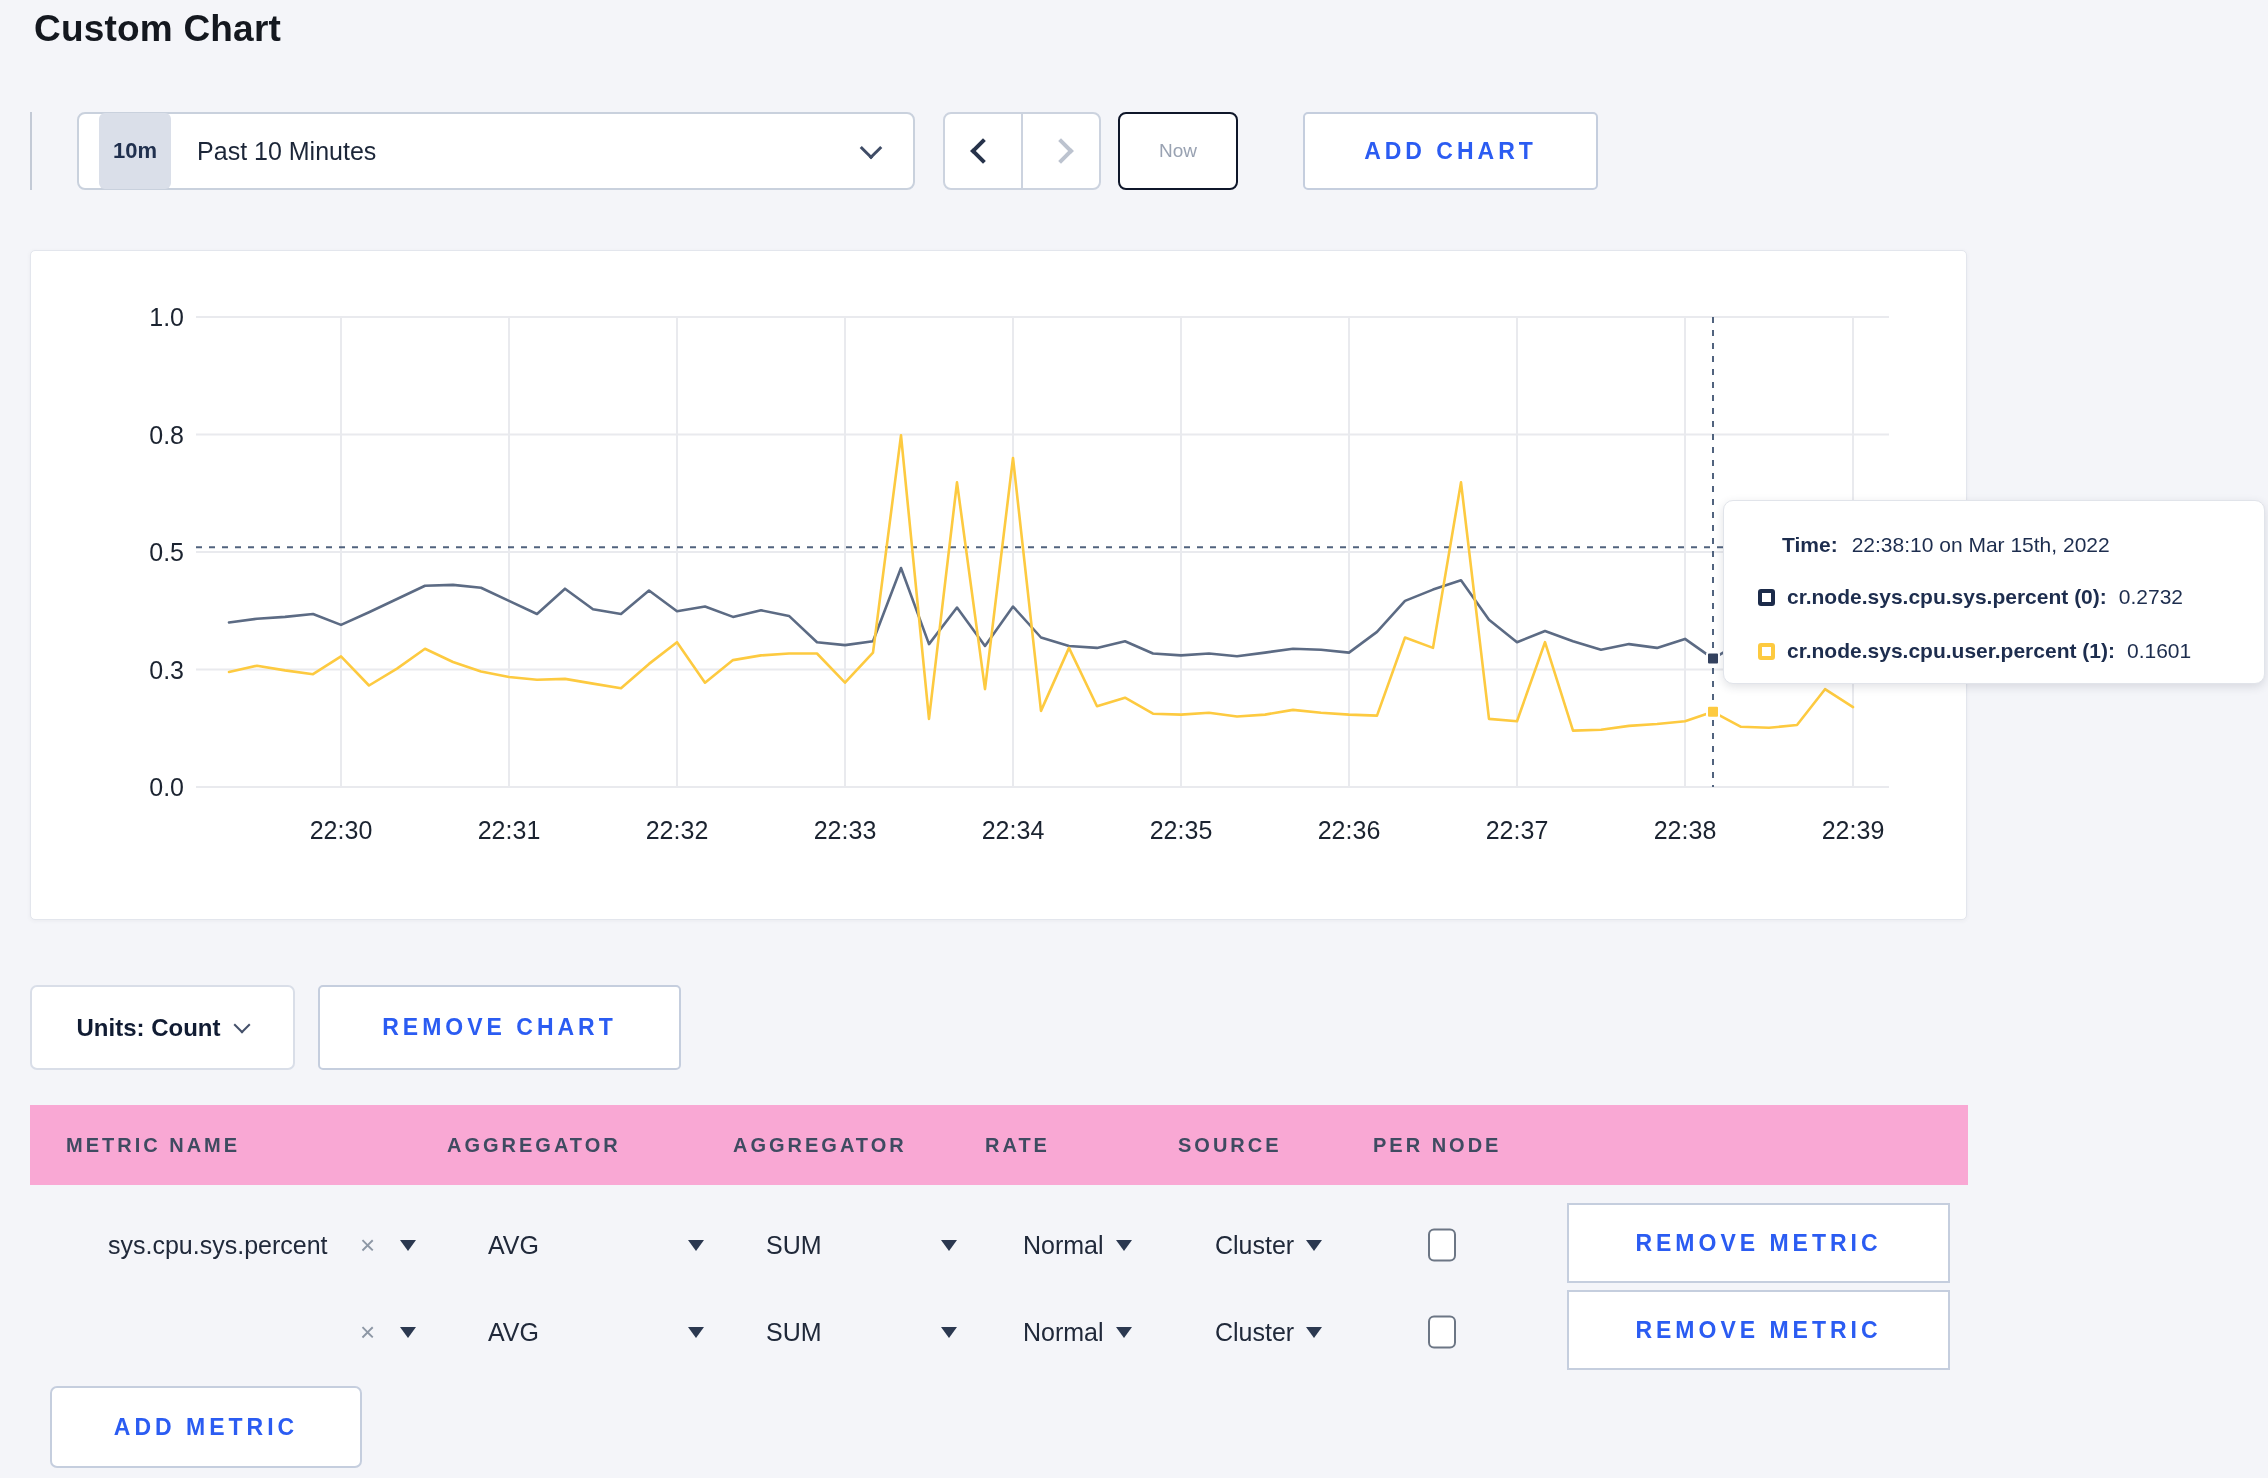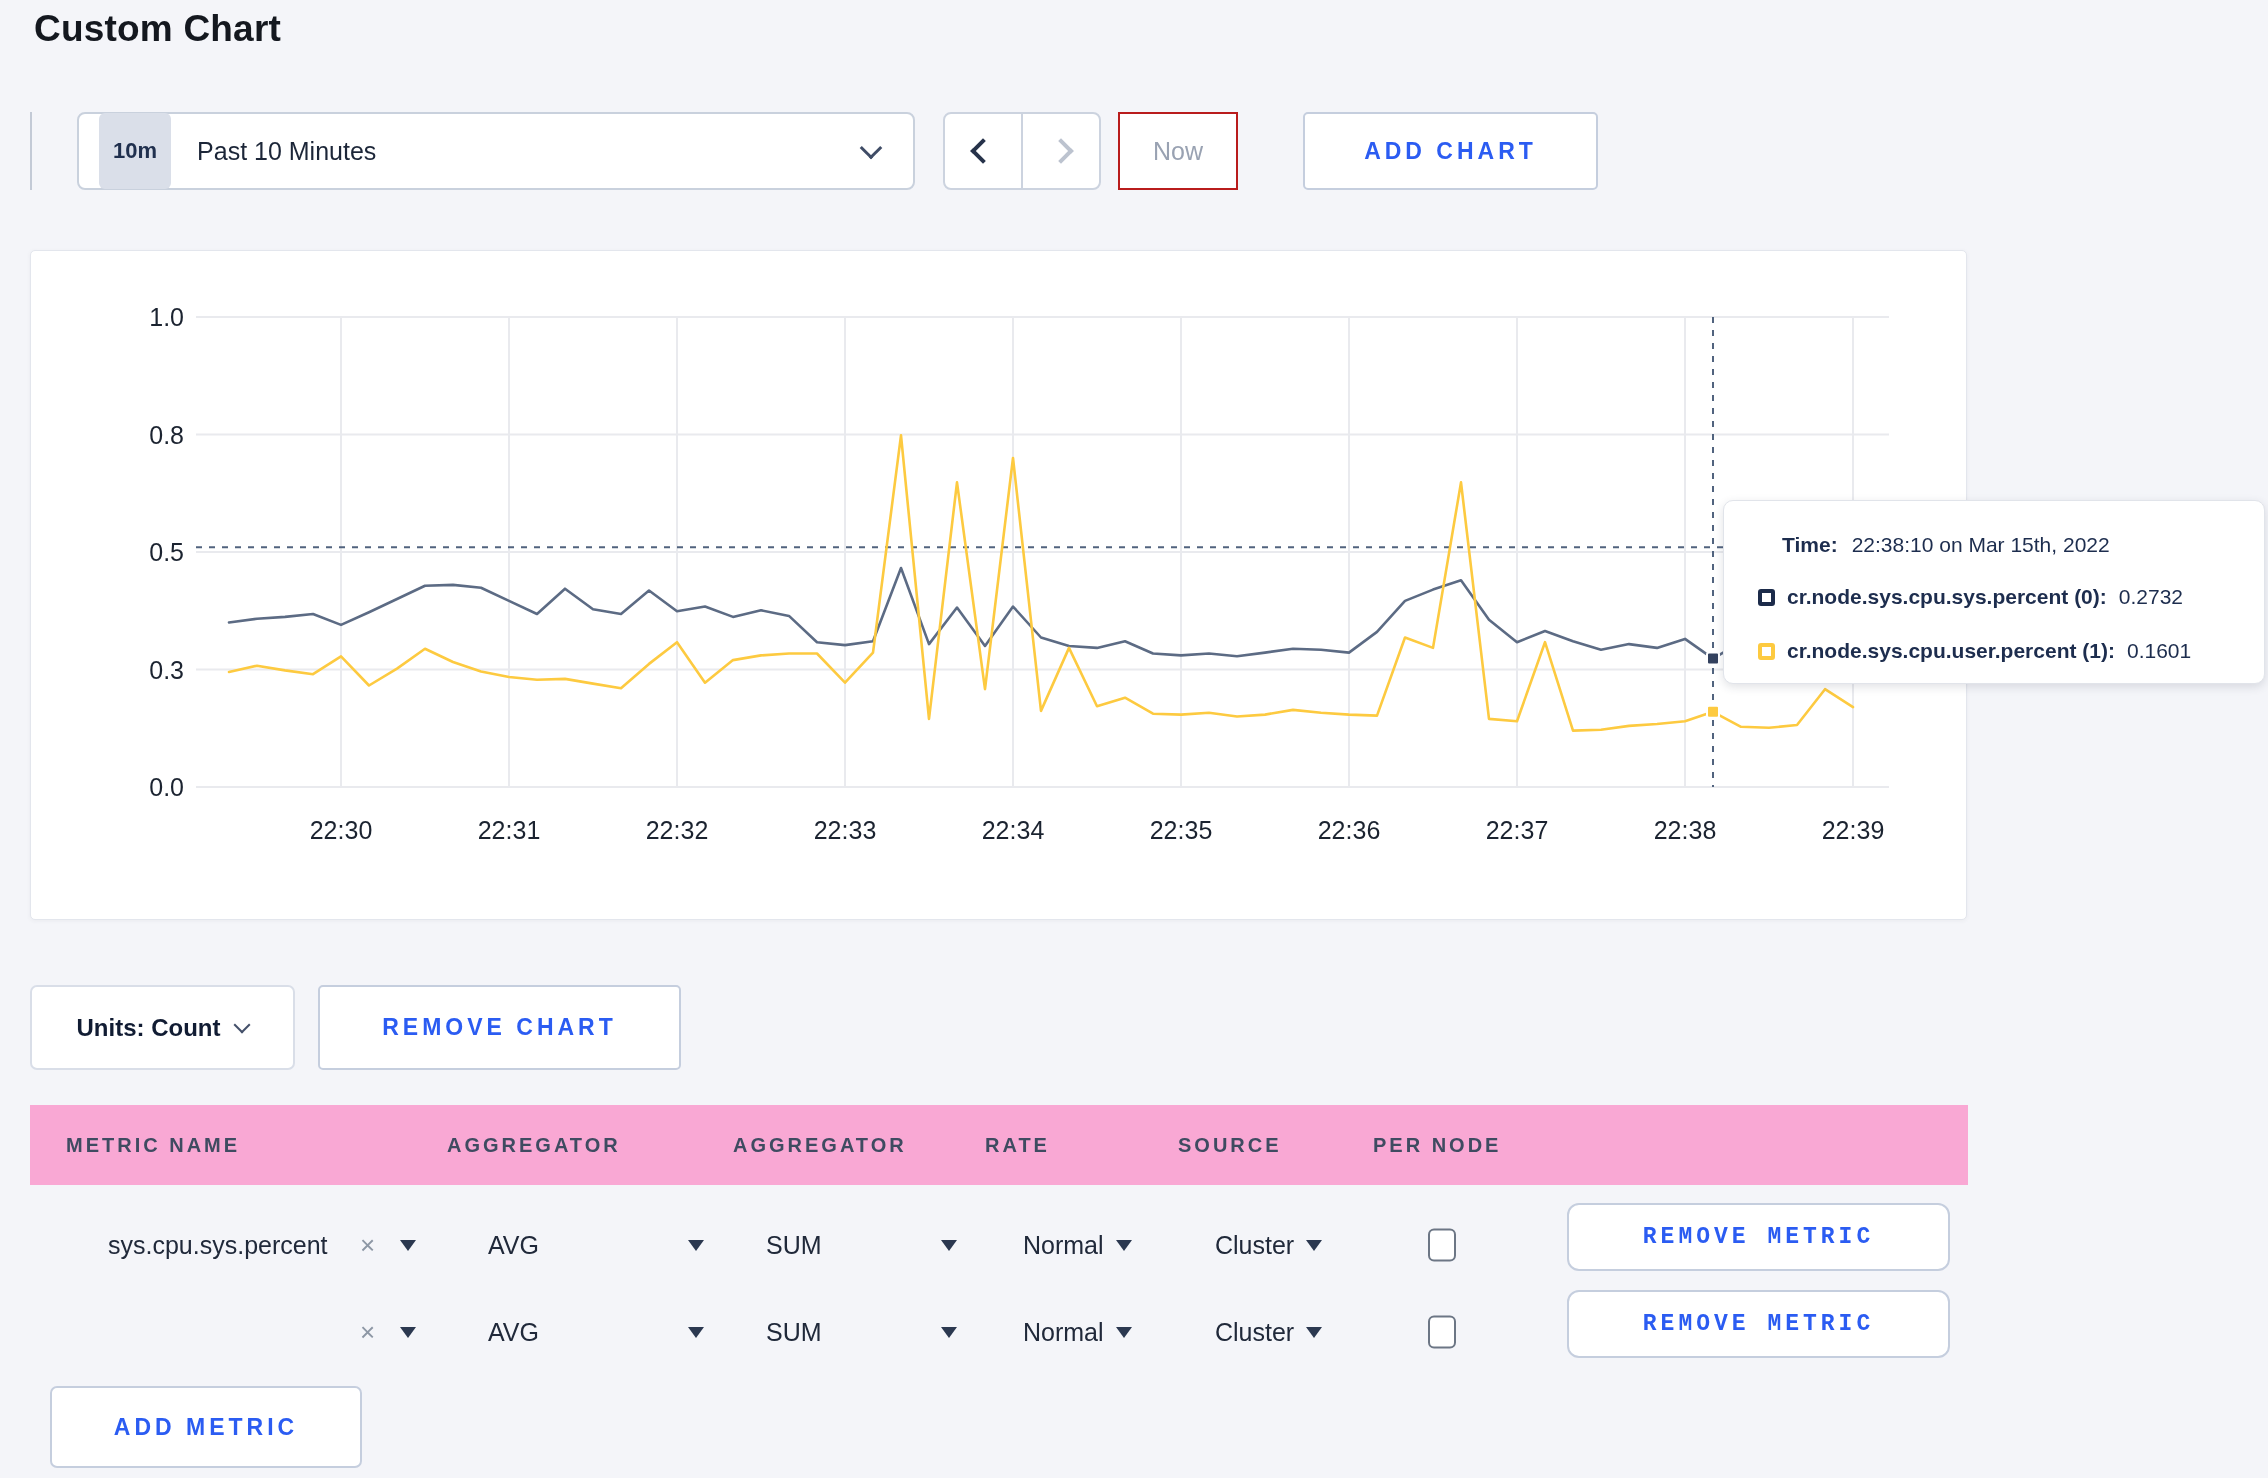--- a/index.html
+++ b/index.html
@@ -14,22 +14,22 @@
   .time-badge{margin-left:20px;background:#dadfe9;border-radius:6px;padding:25px 14px;font-size:22px;font-weight:700;color:#20304e;}
   .time-label{margin-left:26px;font-size:25px;font-weight:500;color:#1c2638;}
   .chev{display:inline-block;width:13px;height:13px;border-right:3px solid #3f4c66;border-bottom:3px solid #3f4c66;}
   .chev-down{transform:rotate(45deg);margin-left:auto;margin-right:34px;margin-top:-6px;}
   .pager{position:absolute;left:943px;top:112px;width:158px;height:78px;border:2px solid #ccd3df;border-radius:8px;
          box-sizing:border-box;background:#fff;display:flex;}
   .pager-btn{flex:1;display:flex;align-items:center;justify-content:center;cursor:pointer;}
   .pager-btn.prev{border-right:2px solid #ccd3df;}
   .chev-left{width:14px;height:14px;border-left:4px solid #26324a;border-bottom:4px solid #26324a;transform:rotate(45deg);border-right:none;}
   .chev-right{width:14px;height:14px;border-right:4px solid #bcc3cf;border-top:4px solid #bcc3cf;transform:rotate(45deg);border-bottom:none;}
-  .now-btn{position:absolute;left:1118px;top:112px;width:120px;height:78px;border:2px solid #b91c1c;border-radius:0;
-           box-sizing:border-box;background:#fff;color:#99a2b2;font-size:25px;font-weight:500;display:flex;align-items:center;justify-content:center;cursor:pointer;}
+  .now-btn{position:absolute;left:1118px;top:112px;width:120px;height:78px;border:2px solid #0f172a;border-radius:8px;
+           box-sizing:border-box;background:#fff;color:#99a2b2;font-size:19px;font-weight:500;display:flex;align-items:center;justify-content:center;cursor:pointer;}
   .btn-blue{background:#fff;border:2px solid #c5cede;border-radius:5px;color:#2b5cf2;font-weight:600;
             letter-spacing:4px;display:flex;align-items:center;justify-content:center;cursor:pointer;box-sizing:border-box;font-size:23px;}
   .add-chart{position:absolute;left:1303px;top:112px;width:295px;height:78px;}
 
   
   .chart-card{position:absolute;left:30px;top:250px;width:1935px;height:668px;background:#fff;border:1px solid #e3e6ed;
               border-radius:5px;box-shadow:0 1px 4px rgba(60,70,90,.06);overflow:hidden;}
   .chart-card svg{position:absolute;left:0;top:0;}
 
   
@@ -50,21 +50,21 @@
   .remove-chart{position:absolute;left:318px;top:985px;width:363px;height:85px;}
 
   
   .mt-header{position:absolute;left:30px;top:1105px;width:1938px;height:80px;background:#f9a8d4;}
   .mt-h{position:absolute;top:50%;transform:translateY(-50%);font-size:20px;font-weight:700;letter-spacing:3px;color:#3f4b61;}
   .mrow{position:absolute;left:30px;width:1938px;height:84px;}
   .cell{position:absolute;top:0;height:100%;display:flex;align-items:center;font-size:25px;color:#20293a;margin-left:48px;}
   .xmark{color:#8d97a5;font-size:26px;}
   .tri{width:0;height:0;border-left:8px solid transparent;border-right:8px solid transparent;border-top:11px solid #2b3850;}
   .checkbox{position:absolute;top:50%;transform:translateY(-50%);width:24px;height:29px;border:2.5px solid #6c7685;border-radius:6px;background:#fff;cursor:pointer;}
-  .remove-metric{position:absolute;width:383px;height:68px;border-radius:12px;font-family:Liberation Mono, monospace;}
+  .remove-metric{position:absolute;width:383px;height:80px;border-radius:0;}
   .add-metric{position:absolute;left:50px;top:1386px;width:312px;height:82px;border-radius:7px;}
 </style>
 </head>
 <body>
 
 <div class="screen">
 
   <div class="page-title">Custom Chart</div>
 
   <div class="tb-divider"></div>

